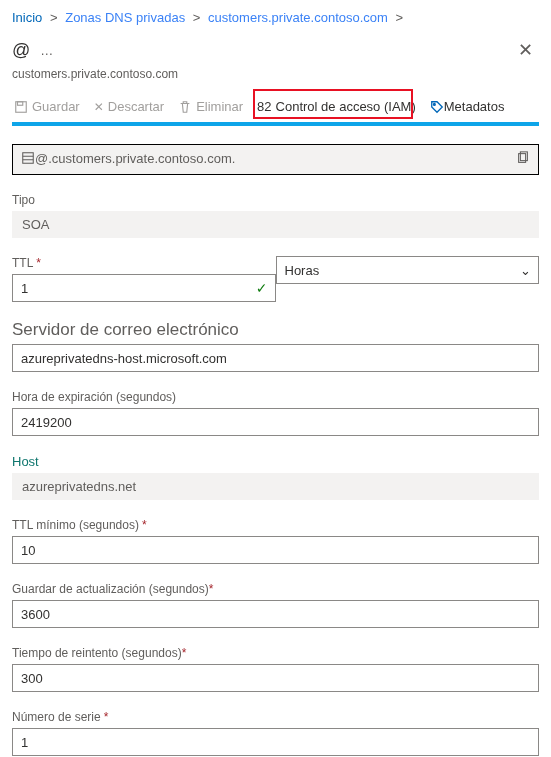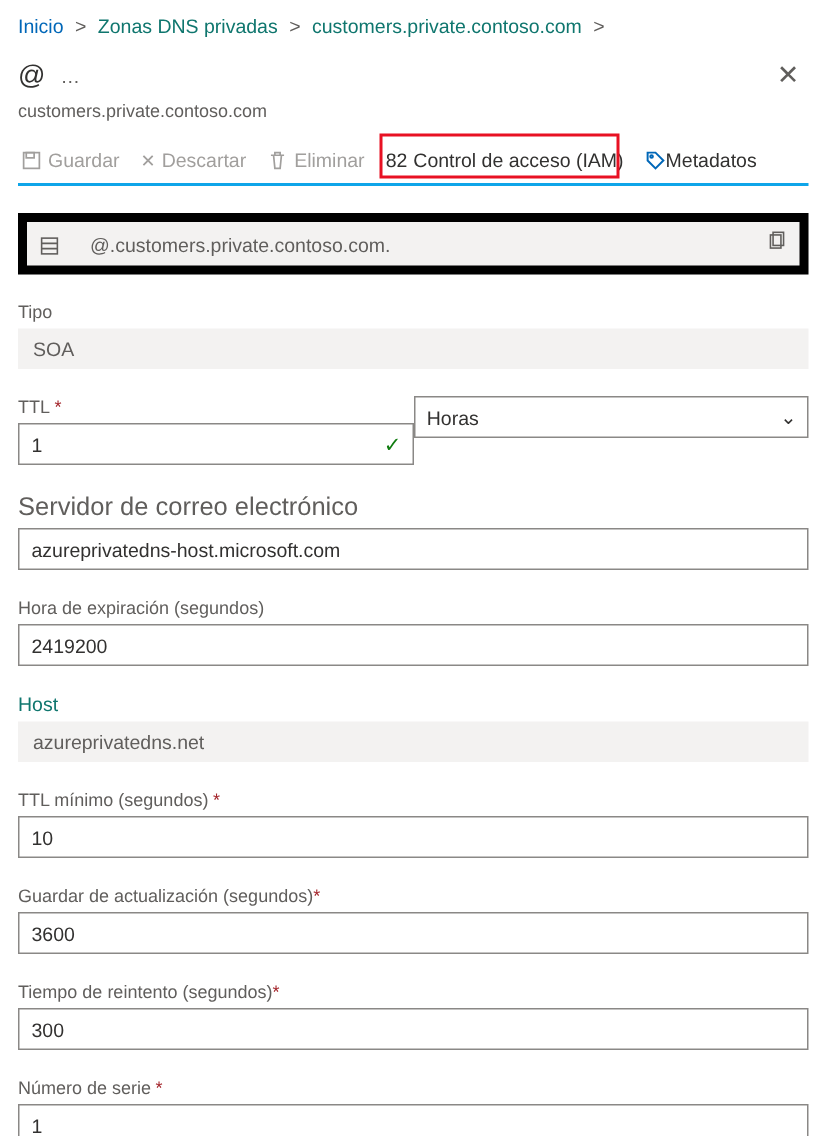--- a/index.html
+++ b/index.html
@@ -4,57 +4,57 @@
 <style>
   * { box-sizing: border-box; margin: 0; padding: 0; }
   body {
     font-family: "Segoe UI", Arial, sans-serif;
     font-size: 13px;
     color: #323130;
     background: #fff;
     width: 551px;
     padding: 8px 12px 12px 12px;
   }
-  a { color: #0f766e; text-decoration: none; }
+  a { color: #3b82f6; text-decoration: none; }
   .breadcrumbs { font-size: 13px; padding: 2px 0 6px 0; }
   .breadcrumbs .sep { color: #605e5c; margin: 0 4px; }
   .breadcrumbs .home { color: #0067b8; }
   .header-row { display: flex; align-items: center; justify-content: space-between; margin-top: 4px; }
   .title-block { display: flex; align-items: center; gap: 10px; }
   .record-icon { font-size: 18px; color: #323130; }
   .dots { color: #605e5c; letter-spacing: 1px; cursor: pointer; }
   .close-x { font-size: 18px; color: #605e5c; cursor: pointer; padding: 4px 6px; }
   .subtitle { font-size: 12px; color: #605e5c; margin-top: 2px; }
   .toolbar {
     display: flex; align-items: center; gap: 14px;
     padding: 10px 2px 8px 2px;
-    border-bottom: 2px solid #0ea5e9;
+    border-bottom: 4px solid #0ea5e9;
     margin-top: 8px;
     font-size: 13px;
   }
   .tb-item { display: inline-flex; align-items: center; gap: 4px; color: #a19f9d; cursor: default; }
   .tb-item svg { width: 14px; height: 14px; }
   .tb-iam { color: #323130; display: inline-flex; align-items: center; gap: 4px; cursor: pointer; }
   .tb-meta { color: #323130; display: inline-flex; align-items: center; gap: 0; cursor: pointer; }
   .red-box {
     position: absolute;
     border: 2px solid #e81123;
     pointer-events: none;
     width: 160px; height: 30px;
     left: 253px; top: 89px;
   }
   .section { margin-top: 18px; }
   .fqdn-box {
-    display: flex; align-items: flex-end;
-    border: 6px solid #000000;
+    display: flex; align-items: flex-start;
+    border: 1px solid #000000;
     background: #f3f2f1;
     padding: 6px 8px;
     font-size: 13px;
     color: #605e5c;
-    gap: 20px;
+    gap: 0;
   }
   .fqdn-box .copy { margin-left: auto; cursor: pointer; }
   .label { font-size: 12px; color: #605e5c; margin-bottom: 4px; display: flex; align-items: center; gap: 3px; }
   .label .req { color: #a4262c; }
   .readonly-box {
     background: #f3f2f1;
     padding: 6px 10px;
     color: #605e5c;
     border: none;
   }

